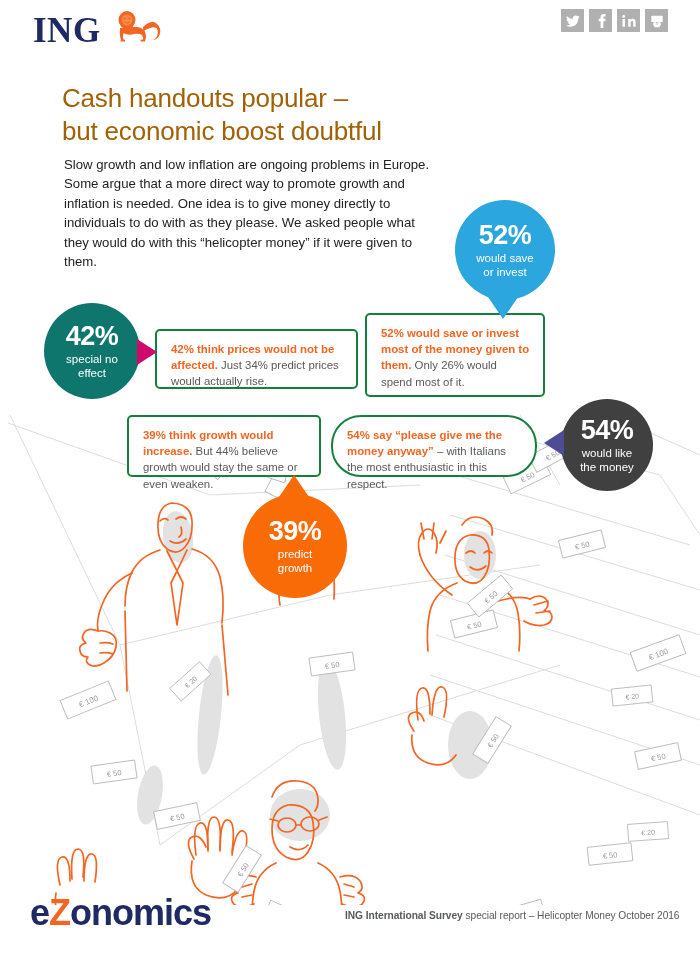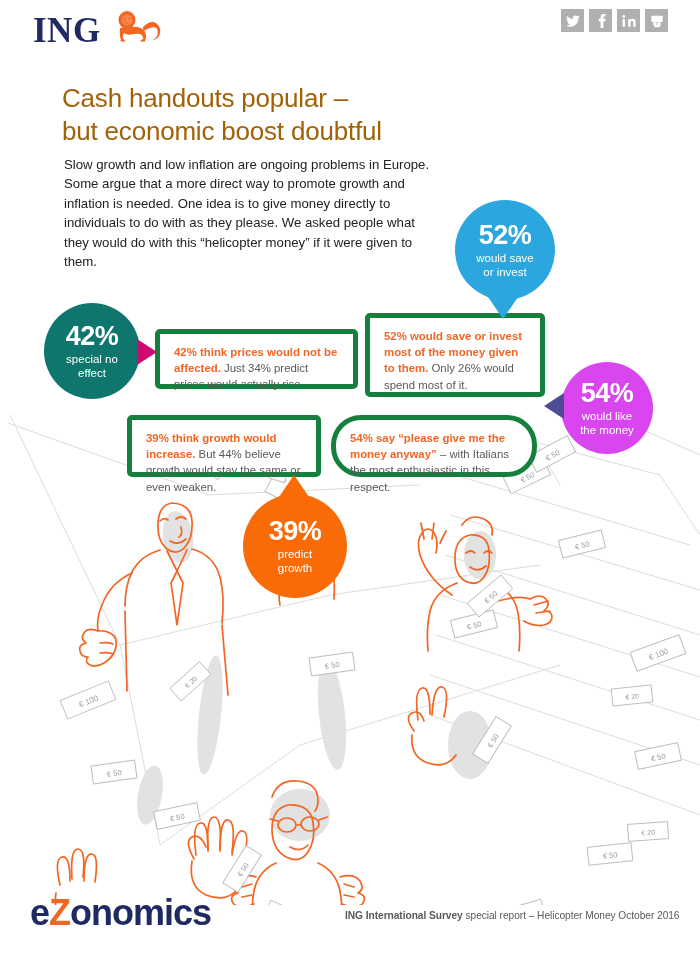--- a/index.html
+++ b/index.html
@@ -63,21 +63,21 @@
   #illustration {
     position: absolute; left: 0; top: 415px;
     width: 700px; height: 490px;
     overflow: hidden;
   }
 
   
   .card {
     position: absolute;
     background: #ffffff;
-    border: 5px solid #15803d;
+    border: 2px solid #15803d;
     border-radius: 5px;
     padding: 10px 12px 11px 14px;
     color: #58595B;
     font-size: 11.4px;
     line-height: 1.42;
   }
   .card b { color: #F26522; font-weight: bold; }
 
   #card-42 { left: 155px; top: 329px; width: 203px; height: 60px; }
   #card-52 { left: 365px; top: 313px; width: 180px; height: 84px; }
@@ -119,22 +119,22 @@
     background: #2BA6DE;
   }
   #bubble-52 .tail {
     left: 33px; bottom: -19px;
     border-left: 15px solid transparent;
     border-right: 15px solid transparent;
     border-top: 22px solid #2BA6DE;
   }
 
   #bubble-54 {
-    left: 561px; top: 362px; width: 92px; height: 92px;
-    background: #d946ef;
+    left: 561px; top: 399px; width: 92px; height: 92px;
+    background: #404040;
   }
   #bubble-54 .tail {
     left: -17px; top: 31px;
     border-top: 13px solid transparent;
     border-bottom: 13px solid transparent;
     border-right: 20px solid #4F4C96;
   }
 
   #bubble-39 {
     left: 243px; top: 494px; width: 104px; height: 104px;

